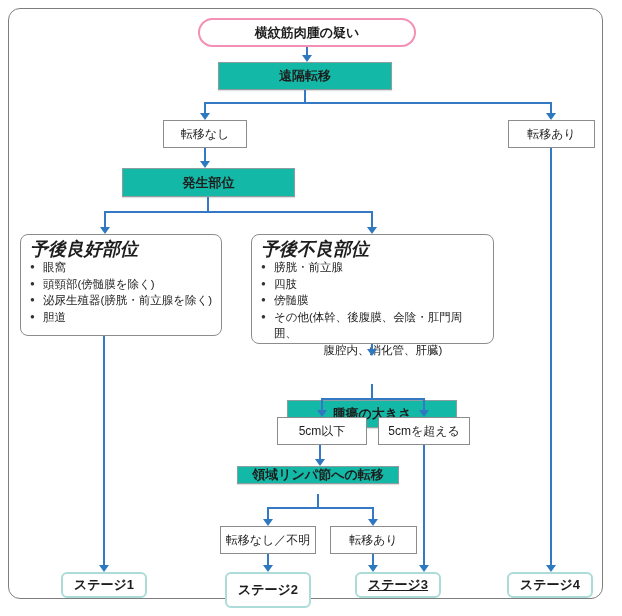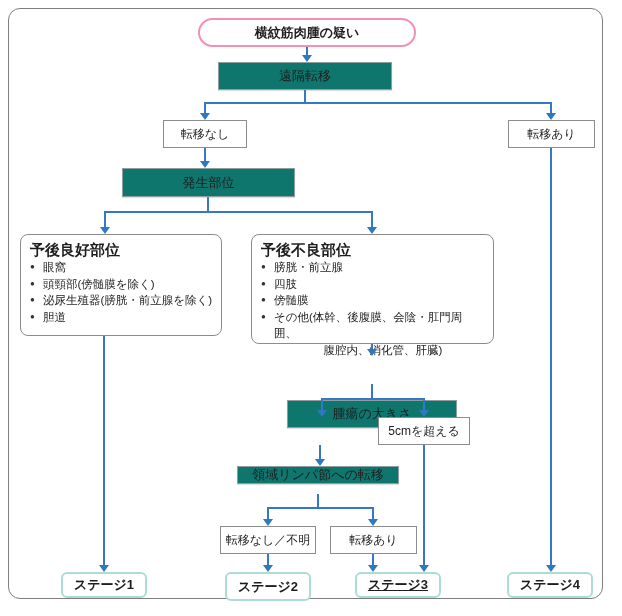--- a/index.html
+++ b/index.html
@@ -1,25 +1,25 @@
 <!DOCTYPE html>
 <html><head>
 <meta charset="utf-8">
 <style>
   html,body{margin:0;padding:0;background:#ffffff;}
   body{font-family:"Liberation Sans","DejaVu Sans",sans-serif;color:#1d1d1d;}
   .canvas{position:relative;width:622px;height:616px;background:#fff;overflow:hidden;}
   .frame{position:absolute;left:8px;top:8px;width:595px;height:591px;border:1.6px solid #7e7e7e;border-radius:12px;box-sizing:border-box;}
   .node{position:absolute;display:flex;align-items:center;justify-content:center;box-sizing:border-box;background:#fff;text-align:center;white-space:nowrap;}
   .pill{border:2.5px solid #f48fb5;border-radius:20px;font-weight:bold;font-size:13px;}
-  .teal{background:#0f766e;border:1.4px solid #8e9e9e;border-radius:0;font-weight:normal;font-size:13px;box-shadow:0 1px 1px rgba(0,0,0,0.12);}
+  .teal{background:#14b8a6;border:1.4px solid #8e9e9e;border-radius:0;font-weight:bold;font-size:13px;box-shadow:0 1px 1px rgba(0,0,0,0.12);}
   .decision{border:1.5px solid #8c8c8c;border-radius:0;font-size:12px;}
   .stage{border:2px solid #abdcd8;border-radius:6px;font-weight:bold;font-size:13px;}
   .listbox{position:absolute;box-sizing:border-box;background:#fff;border:1.5px solid #8c8c8c;border-radius:8px;padding:6px 8px 3px 9px;font-size:11.5px;line-height:16.5px;}
-  .list-title{font-weight:bold;font-size:15px;line-height:17px;margin-bottom:1px;}
+  .list-title{font-weight:bold;font-size:18px;line-height:17px;margin-bottom:1px;font-style:italic;}
   .li{display:flex;align-items:flex-start;}
   .dot{width:13px;flex:0 0 13px;font-size:8px;line-height:16.5px;color:#333;}
   .li-text{flex:1 1 auto;}
   .li-cont{text-align:center;padding-left:20px;line-height:16.5px;}
   .vline,.hline{position:absolute;background:#3579c4;}
   .ah{position:absolute;width:0;height:0;border-left:5px solid transparent;border-right:5px solid transparent;border-top:7px solid #2e78c0;}
 </style>
 </head>
 <body>
 
@@ -72,31 +72,32 @@
       </div>
     <div class="li">
         <span class="dot">●</span>
         <span class="li-text">その他(体幹、後腹膜、会陰・肛門周囲、</span>
       </div>
     <div class="li-cont">腹腔内、消化管、肝臓)</div>
   </div>
 
   <div class="node teal" style="left:287px;top:356px;width:170px;height:28px;margin-top:44px;">腫瘍の大きさ</div>
 
+  <div class="node decision" style="left:277px;top:417px;width:90px;height:28px;">5cm以下</div>
 
   <div class="node decision" style="left:378px;top:417px;width:92px;height:28px;">5cmを超える</div>
 
   <div class="node teal" style="left:237px;top:466px;width:162px;height:18px;">領域リンパ節への転移</div>
 
   <div class="node decision" style="left:220px;top:526px;width:96px;height:28px;">転移なし／不明</div>
 
   <div class="node decision" style="left:330px;top:526px;width:87px;height:28px;">転移あり</div>
 
   <div class="node stage" style="left:61px;top:572px;width:86px;height:26px;">ステージ1</div>
-  <div class="node stage" style="left:225px;top:572px;width:86px;height:29px;">ステージ2</div>
+  <div class="node stage" style="left:225px;top:572px;width:86px;height:36px;">ステージ2</div>
   <div class="node stage" style="left:355px;top:572px;width:86px;height:26px;text-decoration:underline;">ステージ3</div>
   <div class="node stage" style="left:507px;top:572px;width:86px;height:26px;">ステージ4</div>
 
   <div class="vline" style="left:306px;top:47px;width:2px;height:9px;"></div>
   <div class="ah" style="left:302px;top:55px;"></div>
 
   <div class="vline" style="left:304px;top:90px;width:2px;height:14px;"></div>
   <div class="hline" style="left:204px;top:102px;width:348px;height:2px;"></div>
   <div class="vline" style="left:204px;top:103px;width:2px;height:11px;"></div>
   <div class="ah" style="left:200px;top:113px;"></div>

